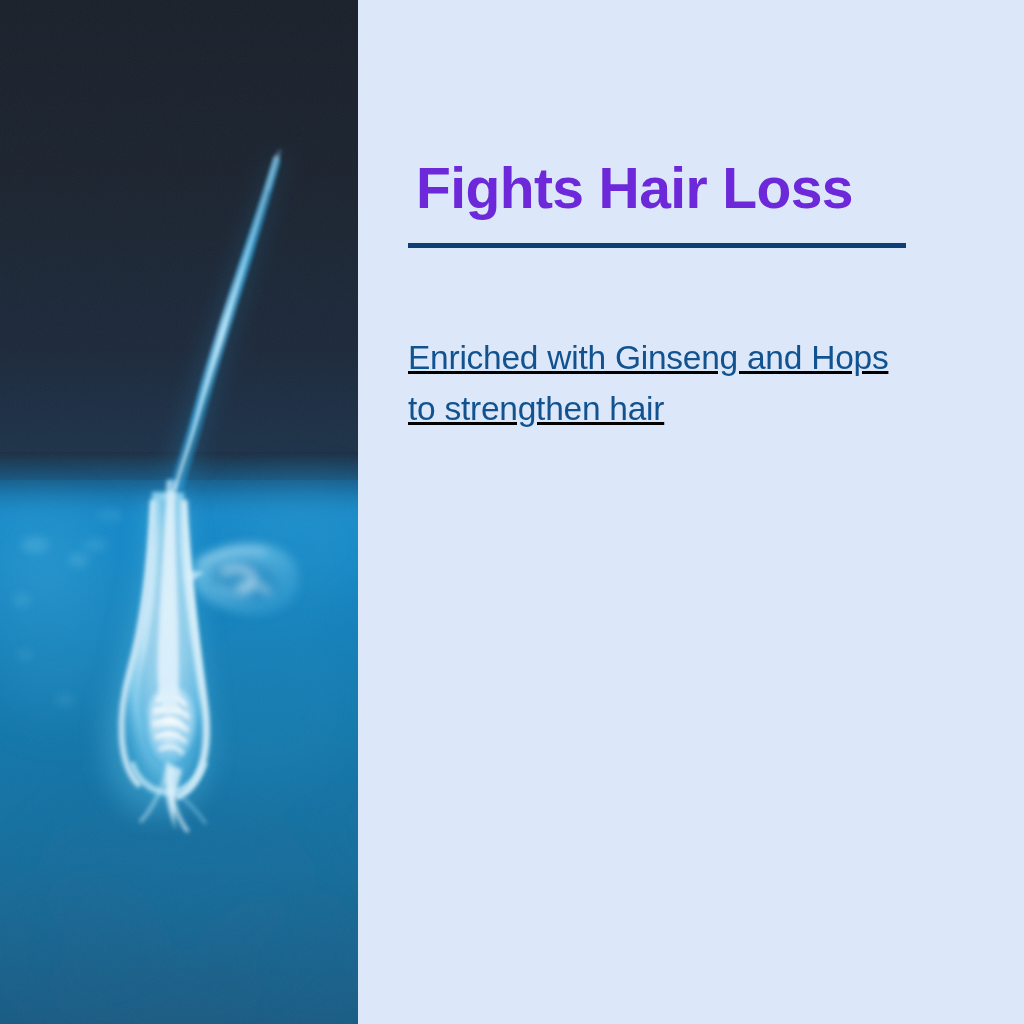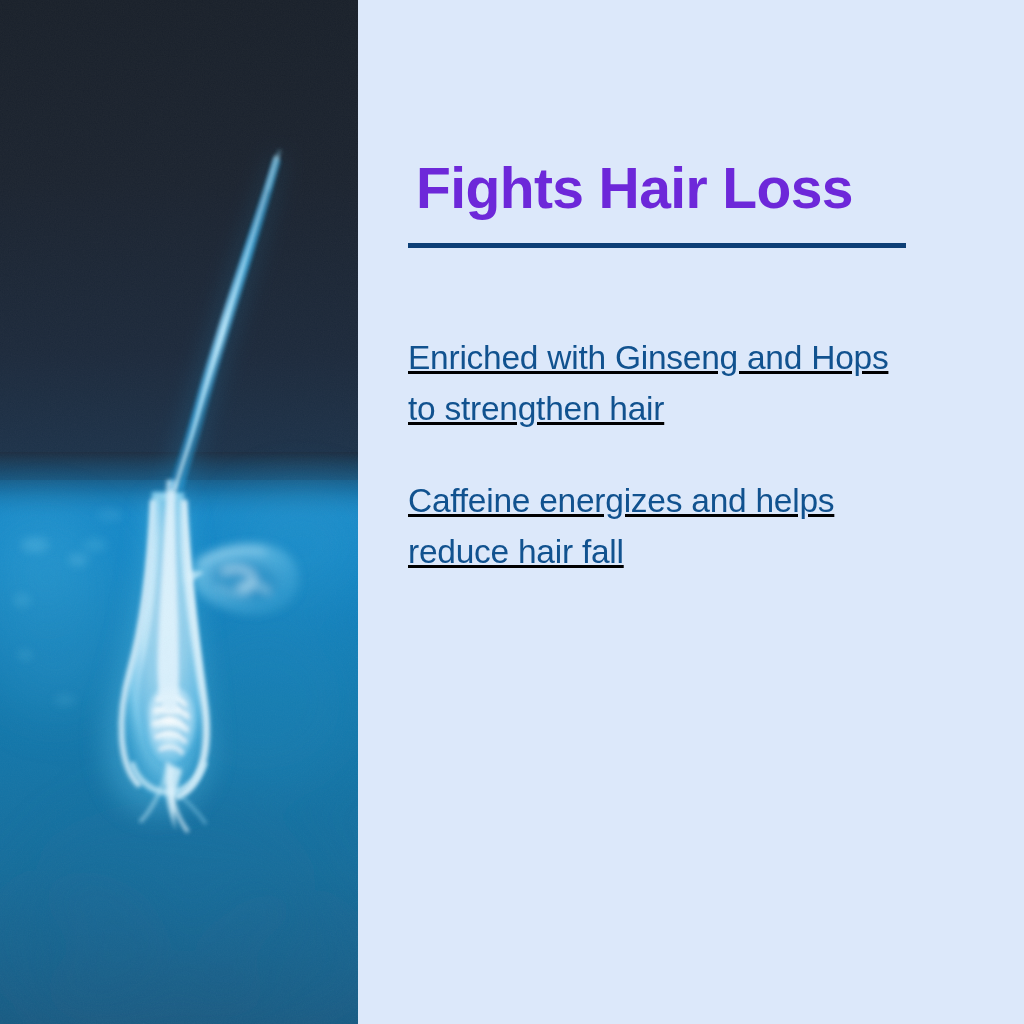--- a/index.html
+++ b/index.html
@@ -322,18 +322,16 @@
   <div class="content-panel">
 
     <div class="headline-block">
       <h1 class="headline">Fights Hair Loss</h1>
       <div class="headline-rule"></div>
     </div>
 
     <ul class="benefits">
       <li class="benefit">Enriched with Ginseng and Hops
 to strengthen hair</li>
-      <li class="benefit">Caffeine energizes and helps
-reduce hair fall</li>
     </ul>
 
   </div>
 </div>
 
 </body></html>

